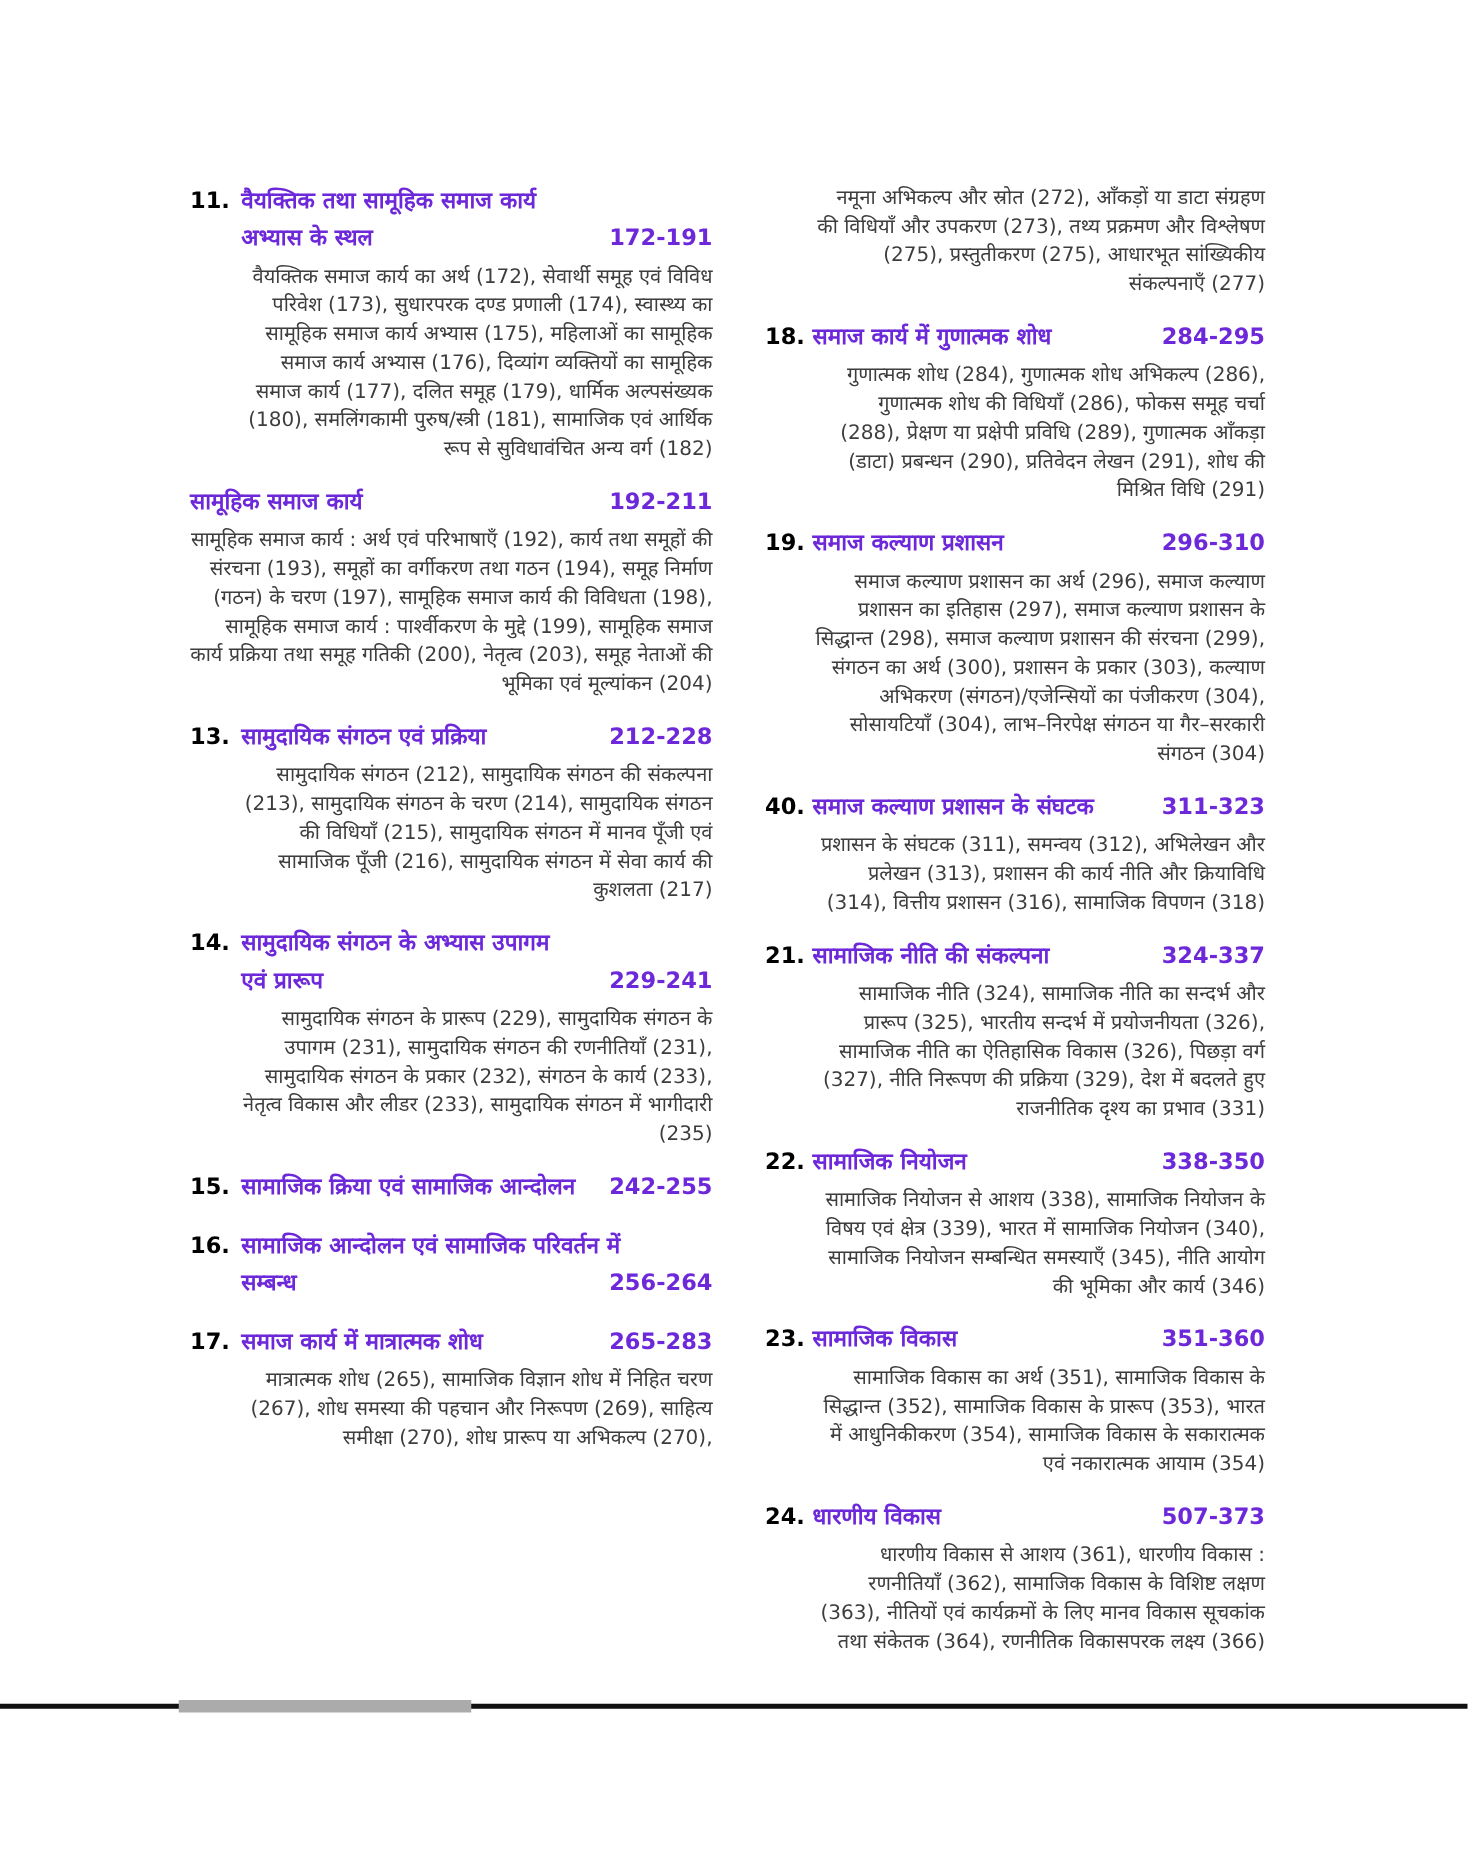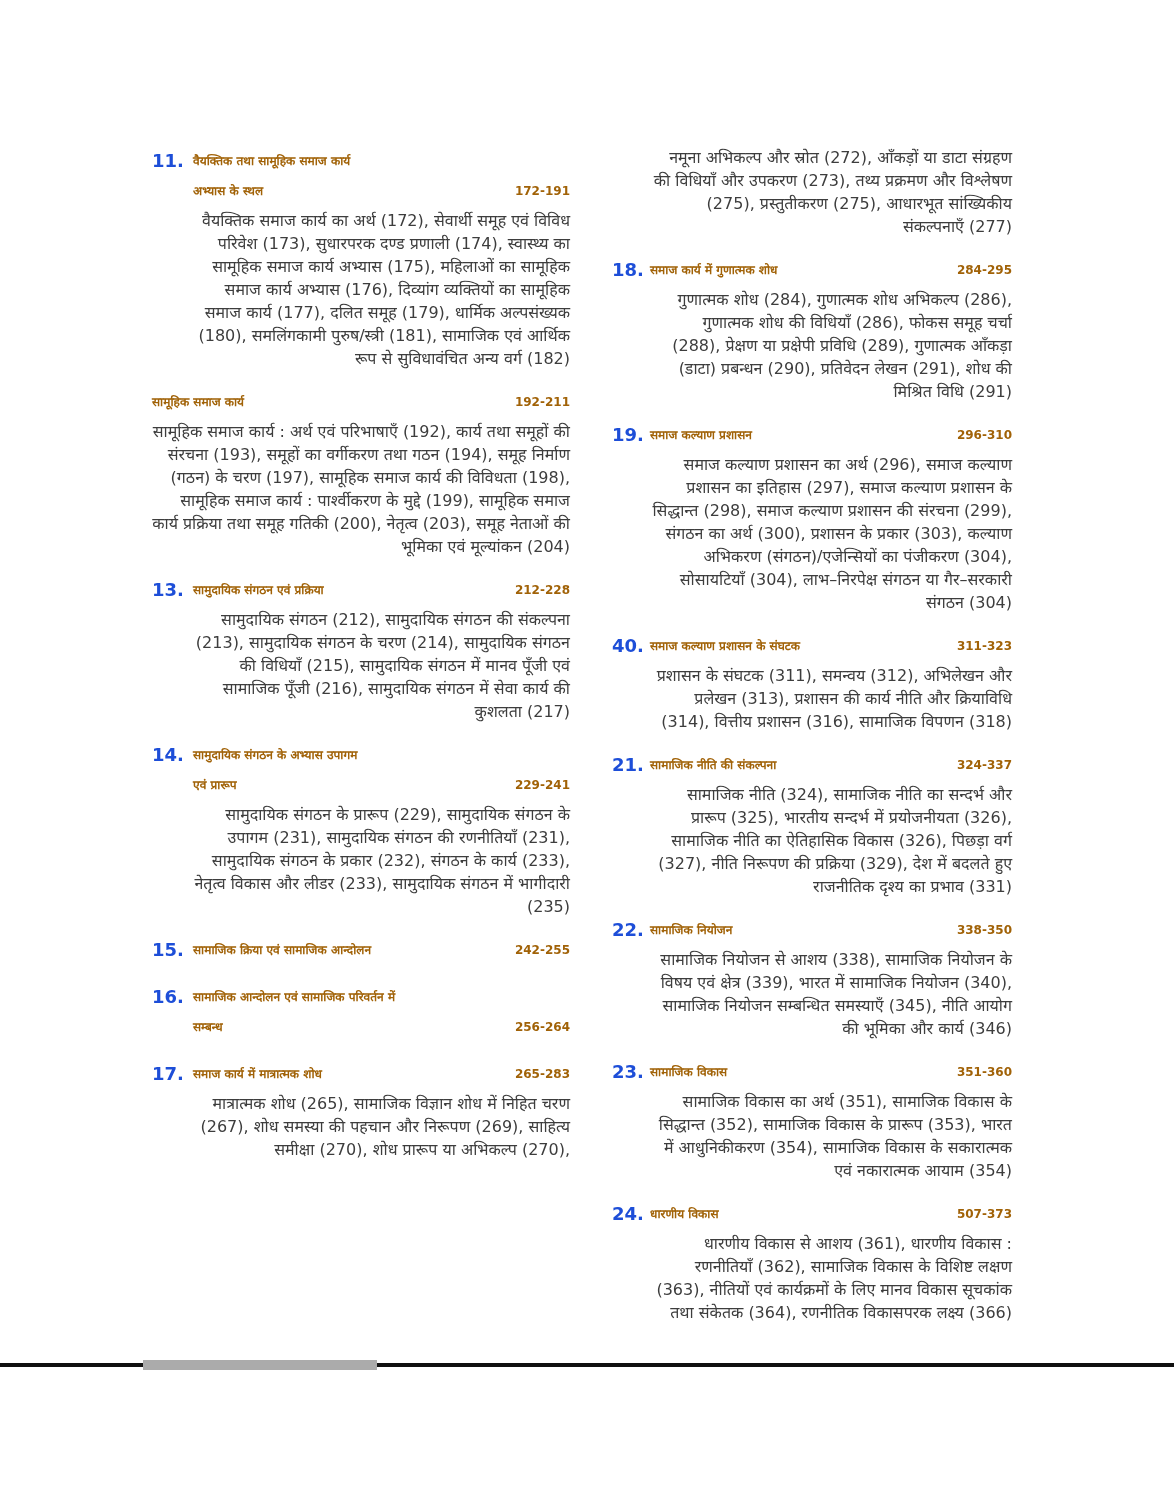--- a/index.html
+++ b/index.html
@@ -18,30 +18,30 @@
     gap: 42px;
   }
   .col { display: block; }
   .col-left  { width: 418px; }
   .col-right { width: 400px; }
 
   .entry { display: flex; margin-bottom: 17px; }
   .entry-num {
     flex: none; width: 41px;
     font-weight: bold; font-size: 18px; line-height: 30px;
-    color: #1d4ed8;
+    color: #000000;
   }
   .col-right .entry-num { width: 38px; }
   .entry-content { flex: 1; min-width: 0; }
 
   .title-row {
     display: flex; flex-wrap: wrap;
     justify-content: space-between; align-items: flex-end;
-    font-weight: bold; font-size: 12px; line-height: 30px;
-    color: #a16207;
+    font-weight: bold; font-size: 18px; line-height: 30px;
+    color: #6d28d9;
   }
   .title-text { }
   .entry-pages { margin-left: 12px; white-space: nowrap; font-weight: bold; }
 
   .entry-topics {
     font-size: 16px; line-height: 23px;
     color: #3d3d3d;
     margin-top: 3px;
     text-align: right;
   }

